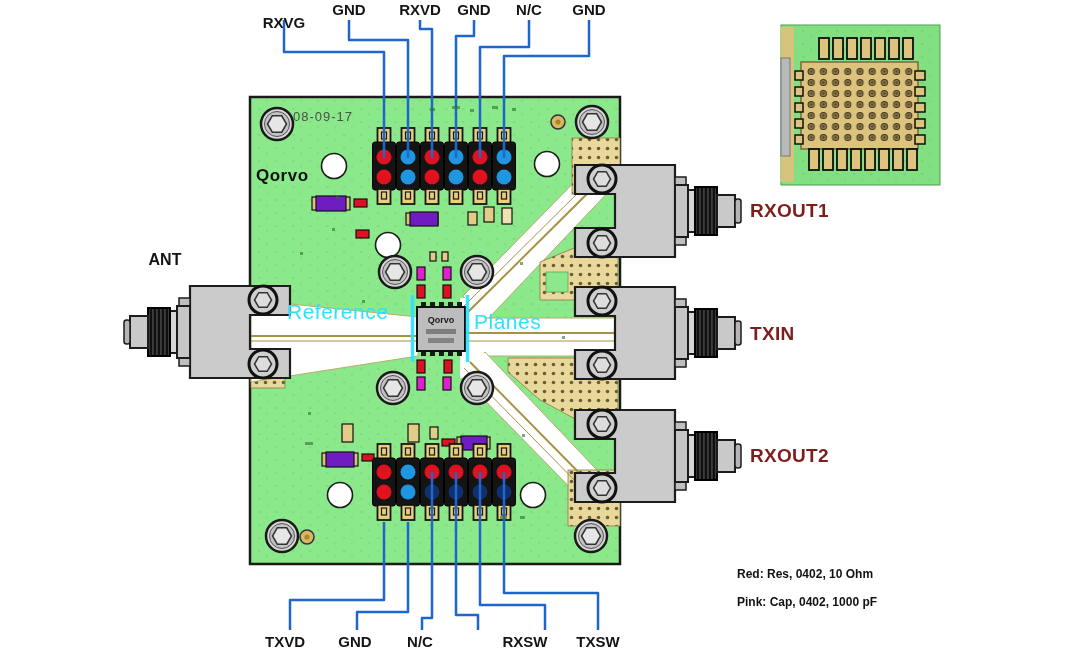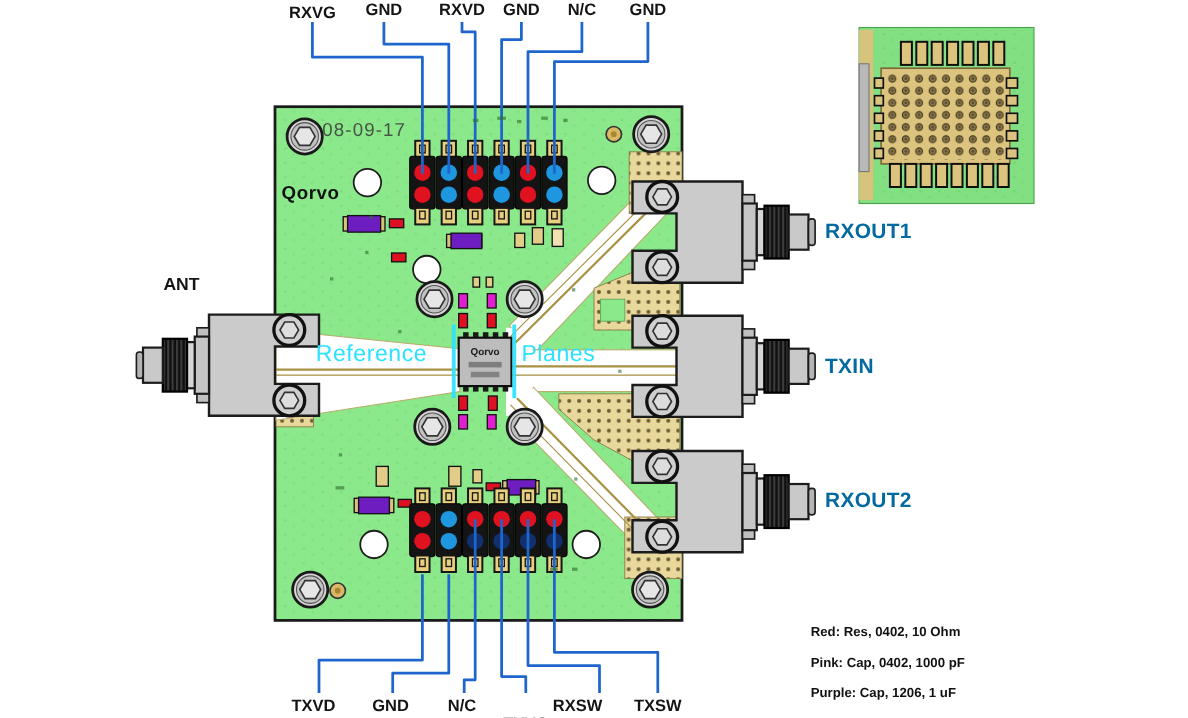--- a/index.html
+++ b/index.html
@@ -1,24 +1,24 @@
 <!DOCTYPE html>
 <html><head>
 <meta charset="utf-8">
 <style>
   html,body{margin:0;padding:0;background:#fff;}
   #stage{position:relative;width:1080px;height:653px;background:#ffffff;overflow:hidden;
          font-family:"Liberation Sans",sans-serif;}
   #artwork{position:absolute;left:0;top:0;}
   .pin-label{position:absolute;width:70px;text-align:center;font-weight:bold;font-size:15px;color:#141414;}
-  .conn-label{position:absolute;font-weight:bold;font-size:19px;color:#0369a1;letter-spacing:.3px;}
+  .conn-label{position:absolute;font-weight:bold;font-size:19px;color:#7f1d1d;letter-spacing:.3px;}
   .ant-label{position:absolute;font-weight:bold;font-size:16px;color:#141414;}
   .cyan-label{position:absolute;font-size:21px;color:#2BE3FF;font-weight:normal;letter-spacing:.5px;}
   .logo-label{position:absolute;font-weight:bold;font-size:17px;color:#101010;letter-spacing:.5px;}
-  .date-label{position:absolute;font-size:17px;color:#3a3a3a;opacity:.85;letter-spacing:1px;}
+  .date-label{position:absolute;font-size:13px;color:#3a3a3a;opacity:.85;letter-spacing:1px;}
   .legend{position:absolute;left:737px;top:560px;width:230px;font-weight:bold;font-size:12px;
           color:#111;line-height:28px;}
 </style>
 </head>
 <body>
 
 <div id="stage">
 
 <svg id="artwork" width="1080" height="653" viewBox="0 0 1080 653">
   <defs>
@@ -333,44 +333,43 @@
       <rect x="795" y="135" width="8" height="9"></rect>
       <rect x="915" y="71" width="10" height="9"></rect>
           <rect x="915" y="87" width="10" height="9"></rect>
       <rect x="915" y="103" width="10" height="9"></rect>
           <rect x="915" y="119" width="10" height="9"></rect>
       <rect x="915" y="135" width="10" height="9"></rect>
     </g>
   </g>
 </svg>
 
-<div class="pin-label" style="left:249px;top:3px">RXVG</div>
+<div class="pin-label" style="left:249px;top:14px">RXVG</div>
 <div class="pin-label" style="left:314px;top:1px">GND</div>
 <div class="pin-label" style="left:385px;top:1px">RXVD</div>
 <div class="pin-label" style="left:439px;top:1px">GND</div>
 <div class="pin-label" style="left:494px;top:1px">N/C</div>
 <div class="pin-label" style="left:554px;top:1px">GND</div>
 
 <div class="pin-label" style="left:250px;top:633px">TXVD</div>
 <div class="pin-label" style="left:320px;top:633px">GND</div>
 <div class="pin-label" style="left:385px;top:633px">N/C</div>
 <div class="pin-label" style="left:443px;top:650px">TXVG</div>
 <div class="pin-label" style="left:490px;top:633px">RXSW</div>
 <div class="pin-label" style="left:563px;top:633px">TXSW</div>
 
 <div class="ant-label" style="left:130px;top:251px;width:70px;text-align:center">ANT</div>
 <div class="conn-label" style="left:750px;top:200px">RXOUT1</div>
 <div class="conn-label" style="left:750px;top:323px">TXIN</div>
 <div class="conn-label" style="left:750px;top:445px">RXOUT2</div>
 
-<div class="cyan-label" style="left:287px;top:310px">Reference</div>
+<div class="cyan-label" style="left:287px;top:300px">Reference</div>
 <div class="cyan-label" style="left:474px;top:310px">Planes</div>
 
 <div class="logo-label" style="left:256px;top:166px">Qorvo</div>
 <div class="date-label" style="left:293px;top:109px">08-09-17</div>
 
 <div class="legend">
   <div>Red: Res, 0402, 10 Ohm</div>
   <div>Pink: Cap, 0402, 1000 pF</div>
-  <div>Purple: Cap, 1206, 1 uF</div>
 </div>
 
 </div>
 
 </body></html>

